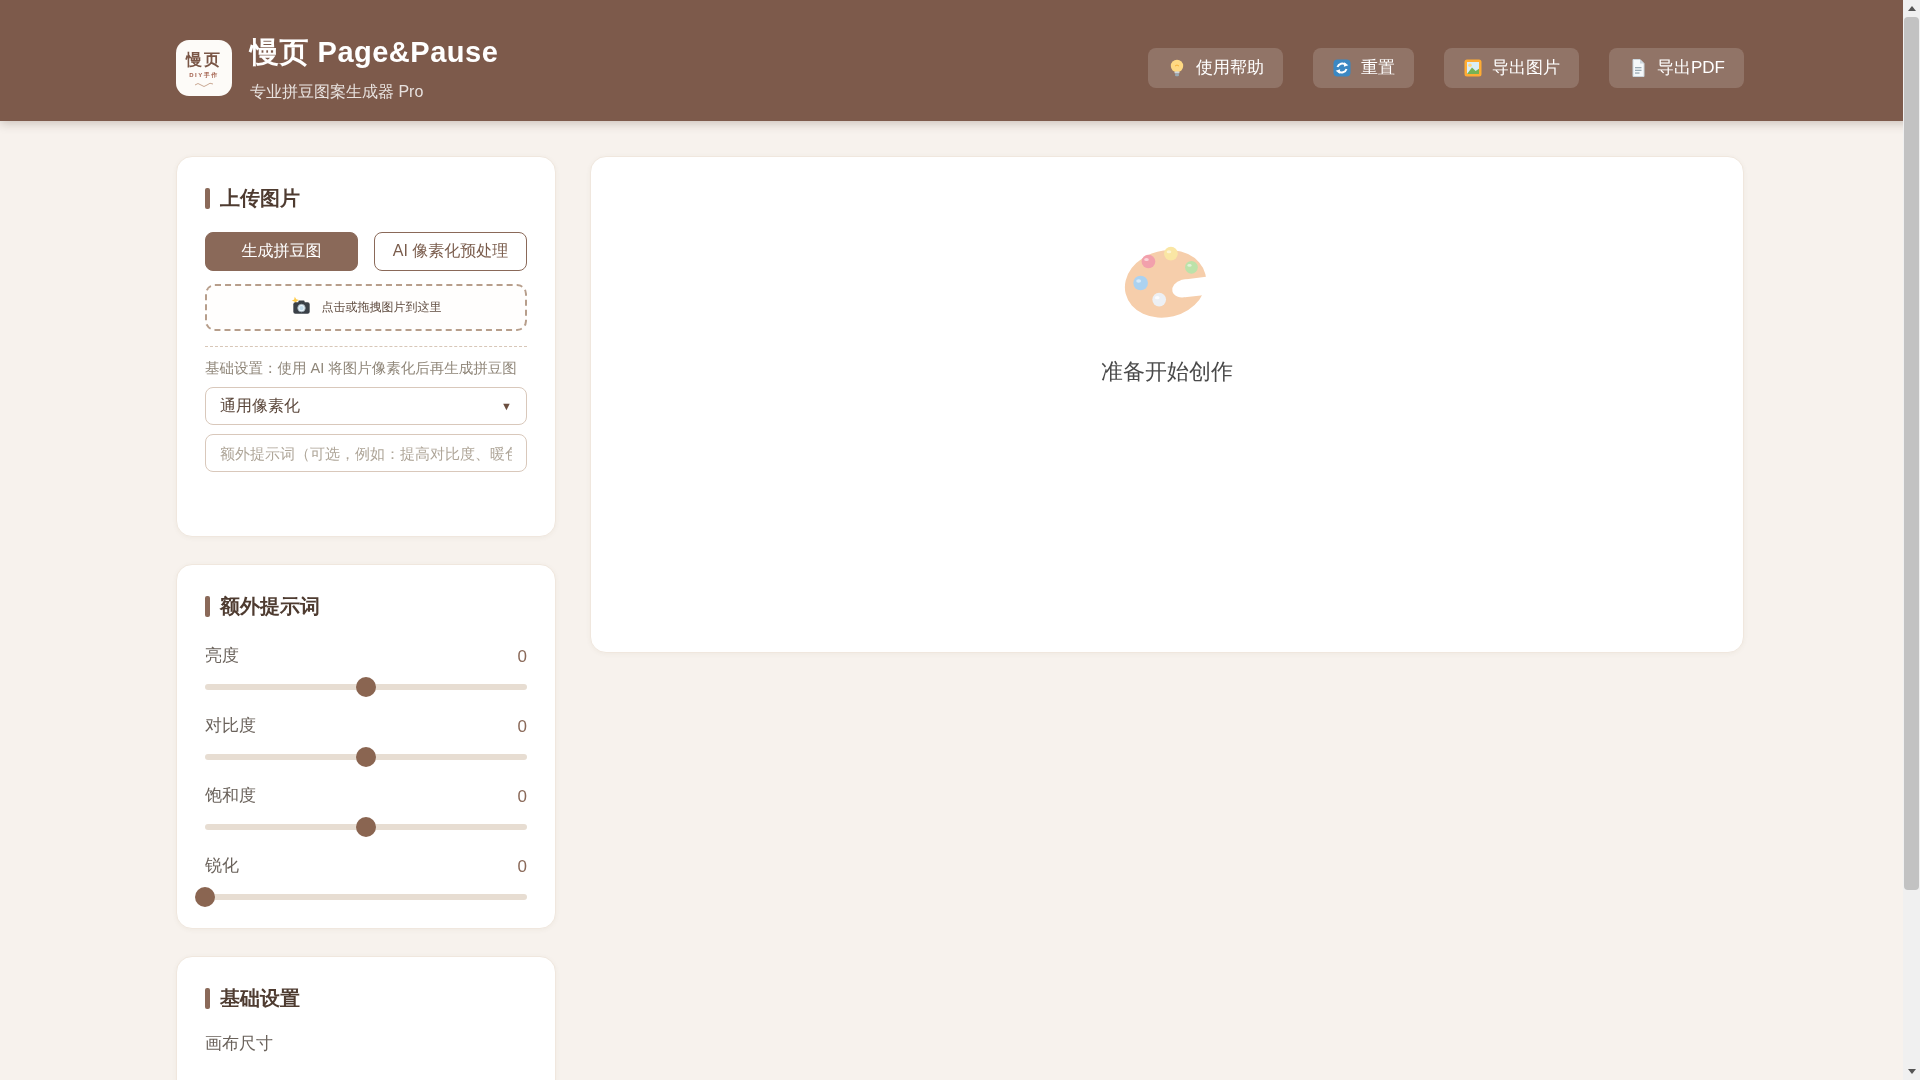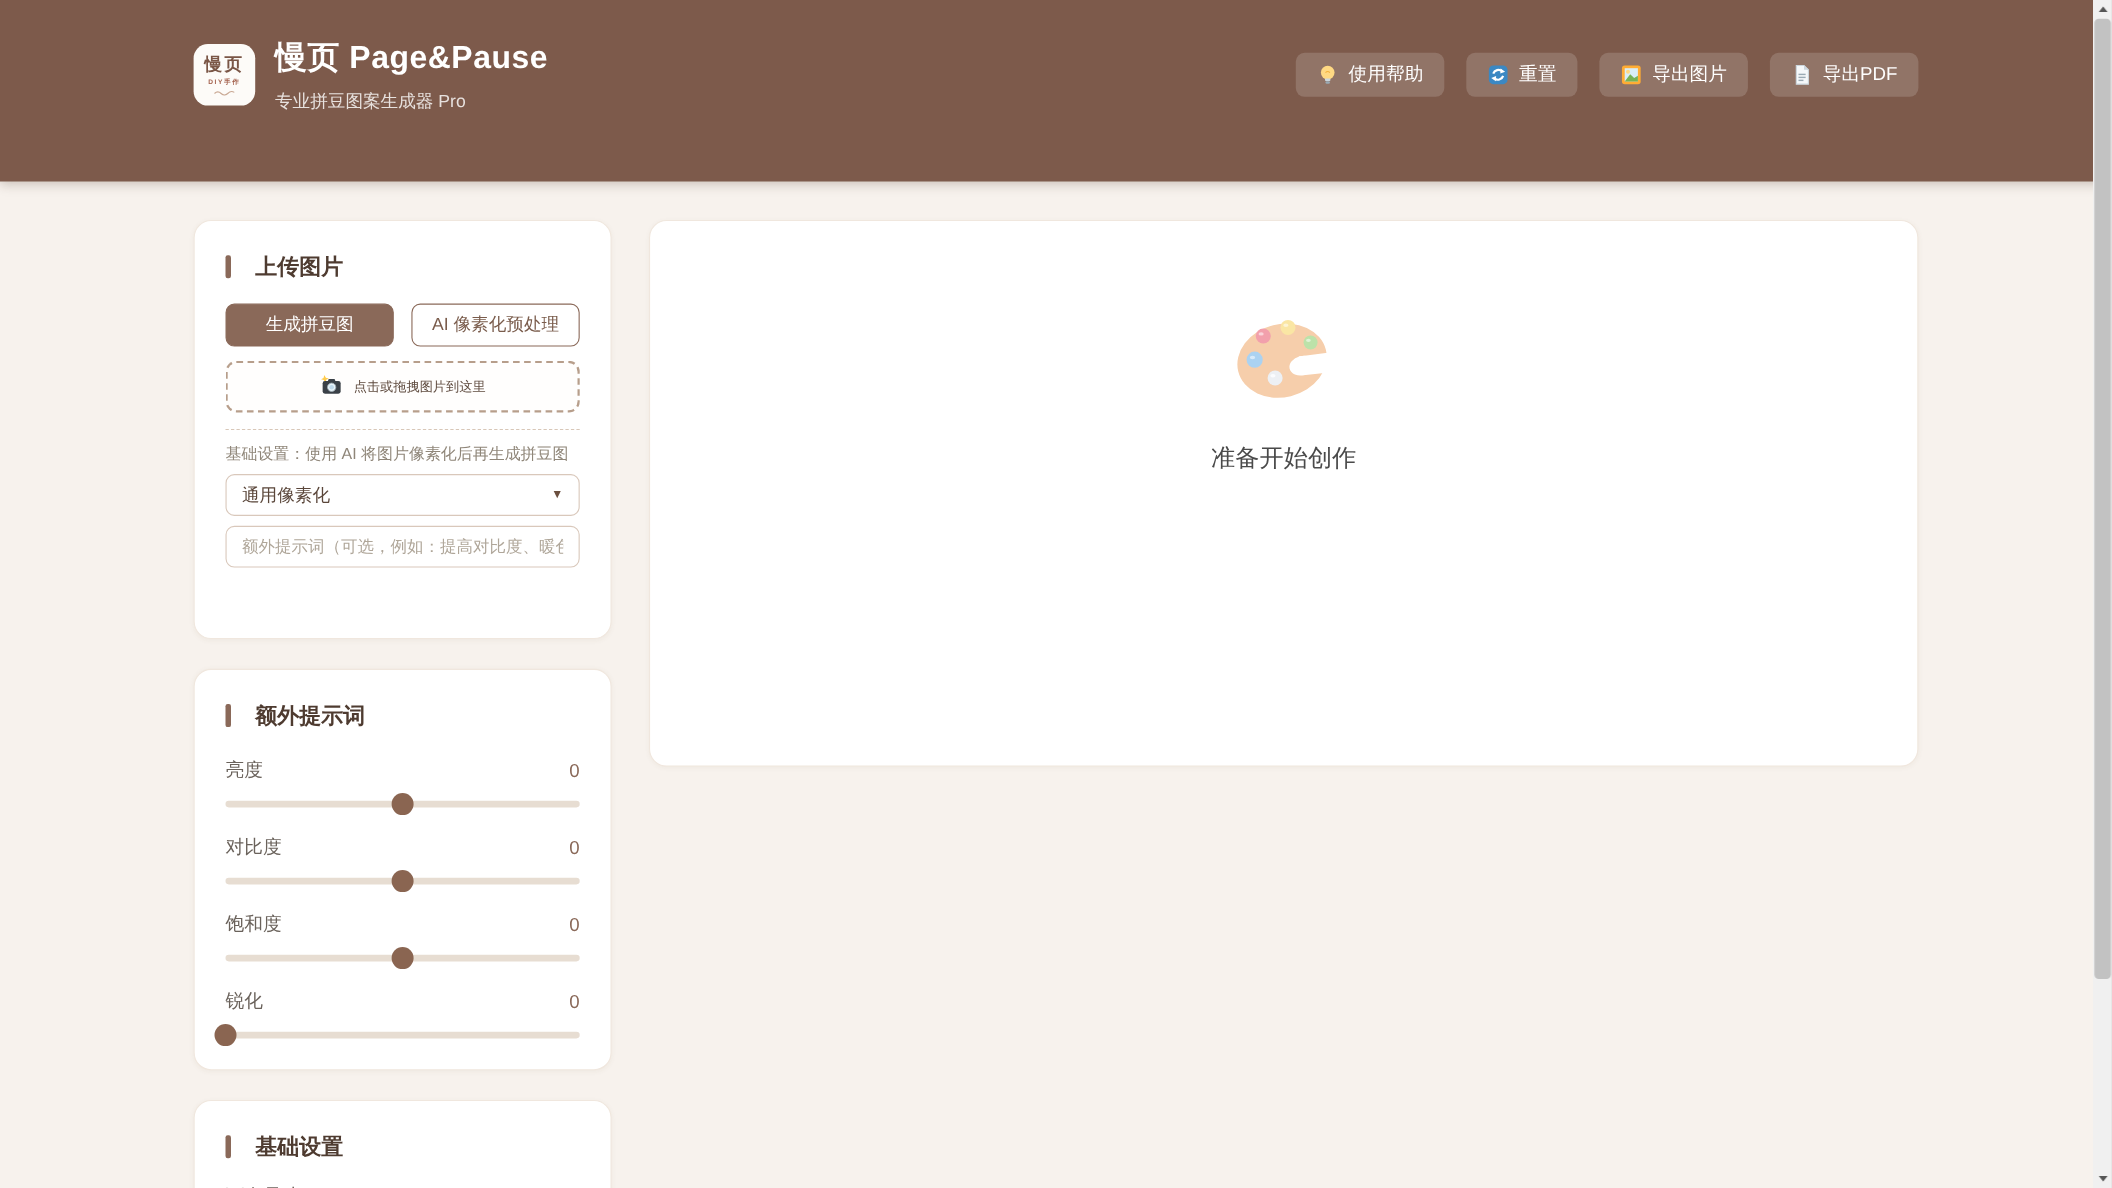--- a/index.html
+++ b/index.html
@@ -6,56 +6,56 @@
   html,body { width:1920px; height:1080px; overflow:hidden; }
   body {
     font-family:"Liberation Sans","DejaVu Sans",sans-serif;
     background:#F7F2ED;
     color:#4E3B30;
   }
   .shell { width:1568px; margin:0 auto; }
 
   
   .header {
-    height:165px; background:#7D5A4B;
+    height:121px; background:#7D5A4B;
     box-shadow:0 2px 10px rgba(60,35,20,.25);
     position:relative; z-index:2;
   }
   .header-inner { height:135px; display:flex; align-items:center; justify-content:space-between; }
   .brand { display:flex; align-items:center; gap:18px; }
   .logo {
     width:56px; height:56px; background:#FDFBF8; border-radius:13px;
     display:flex; flex-direction:column; align-items:center; justify-content:center;
     line-height:1; padding-top:3px;
   }
   .logo-line1 { font-size:16px; font-weight:bold; color:#7A5646; letter-spacing:2px; }
   .logo-line2 { font-size:6px; color:#A3604C; letter-spacing:1.5px; margin-top:4px; font-weight:bold; }
   .logo-squiggle { width:20px; height:6px; margin-top:3px; }
   .brand-text .title { font-size:29px; font-weight:bold; color:#FFFFFF; letter-spacing:.5px; }
   .brand-text .subtitle { font-size:16px; color:rgba(255,255,255,.82); margin-top:9px; }
-  .header-actions { display:flex; gap:20px;margin-left:20px; }
+  .header-actions { display:flex; gap:30px;margin-left:20px; }
   .hbtn {
     display:inline-flex; align-items:center; gap:9px;
     height:40px; padding:0 19px; border:none; border-radius:8px;
     background:rgba(255,255,255,.16); color:#FFFFFF; font-size:17px;
     font-family:inherit; cursor:pointer;
   }
   .hbtn svg { display:block; }
 
   
   .content { display:flex; gap:34px; padding-top:35px; }
   .sidebar { width:380px; flex:0 0 380px; display:flex; flex-direction:column; gap:27px; }
   .card {
     background:#FFFFFF; border:1px solid #F0E7DE; border-radius:16px;
     box-shadow:0 1px 5px rgba(100,70,45,.05);
     padding:28px;
   }
   .section-title { display:flex; align-items:center; gap:10px; margin-bottom:20px; }
   .section-bar { width:5px; height:21px; background:#8A6959; border-radius:2px; }
-  .section-title span { font-size:20px; font-weight:bold; color:#4E3B30;margin-left:12px; }
+  .section-title span { font-size:20px; font-weight:bold; color:#4E3B30; }
 
   
   .upload-card { padding-bottom:64px; }
   .tabs { display:flex; gap:16px; }
   .tab {
     flex:1; height:39px; border-radius:8px; font-size:16px; font-family:inherit;
     display:flex; align-items:center; justify-content:center; cursor:pointer;
   }
   .tab.active { background:#8A6959; border:1px solid #8A6959; color:#FFFFFF; }
   .tab.inactive { background:#FFFFFF; border:1px solid #8A6959; color:#7A5C4C; }

